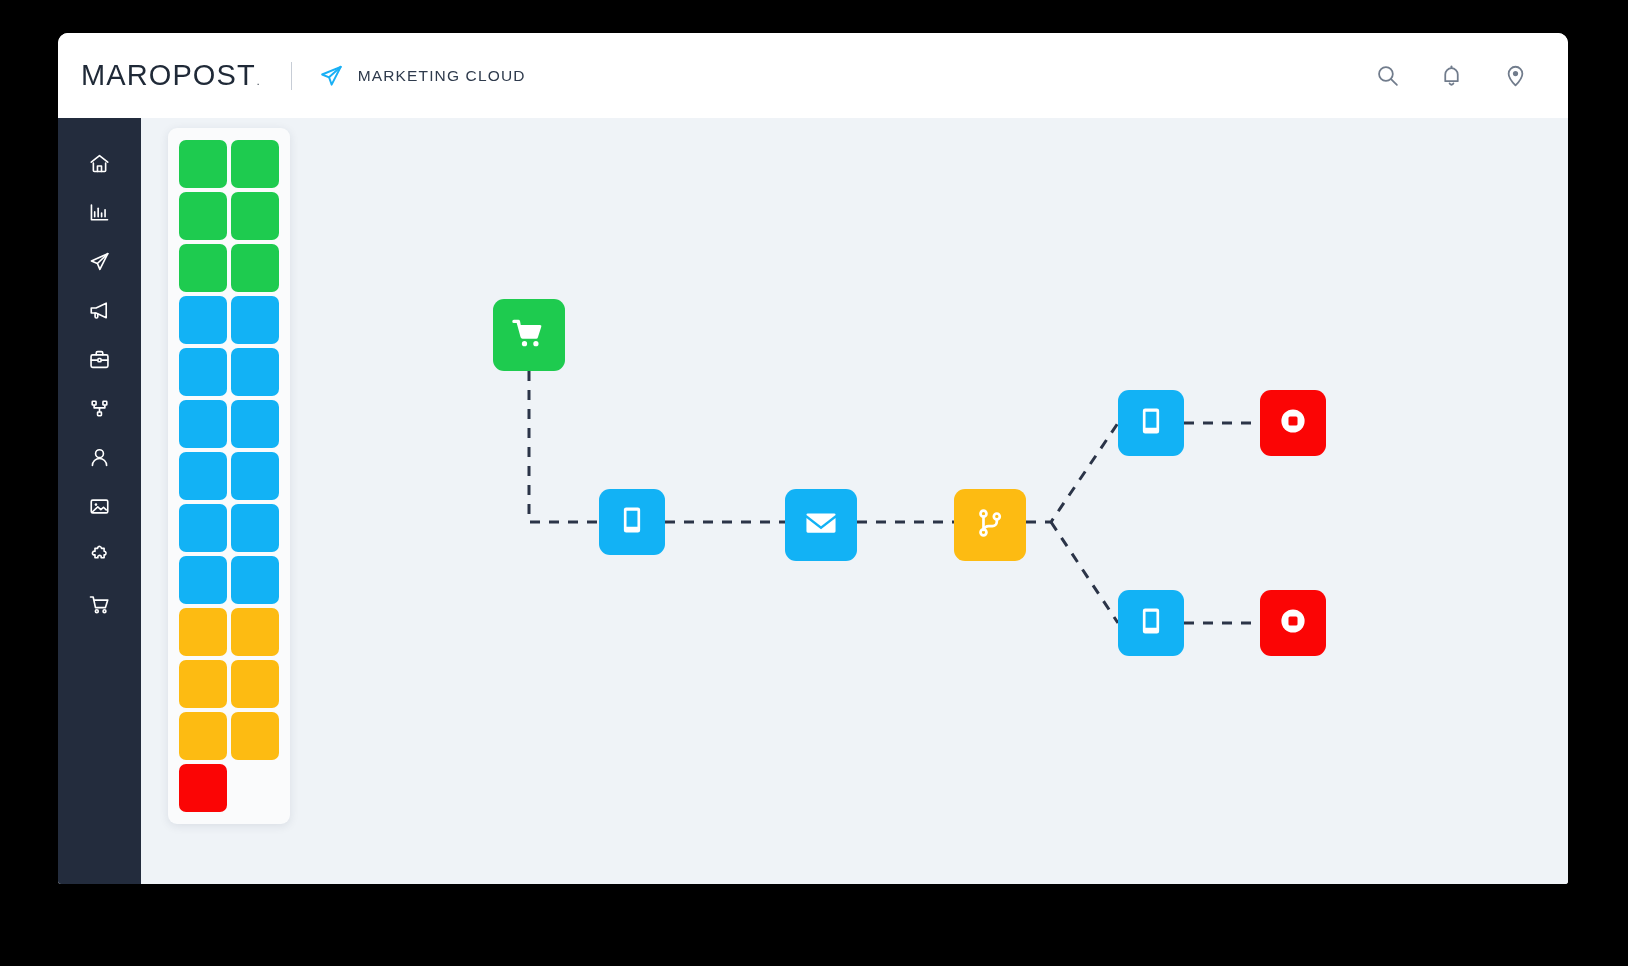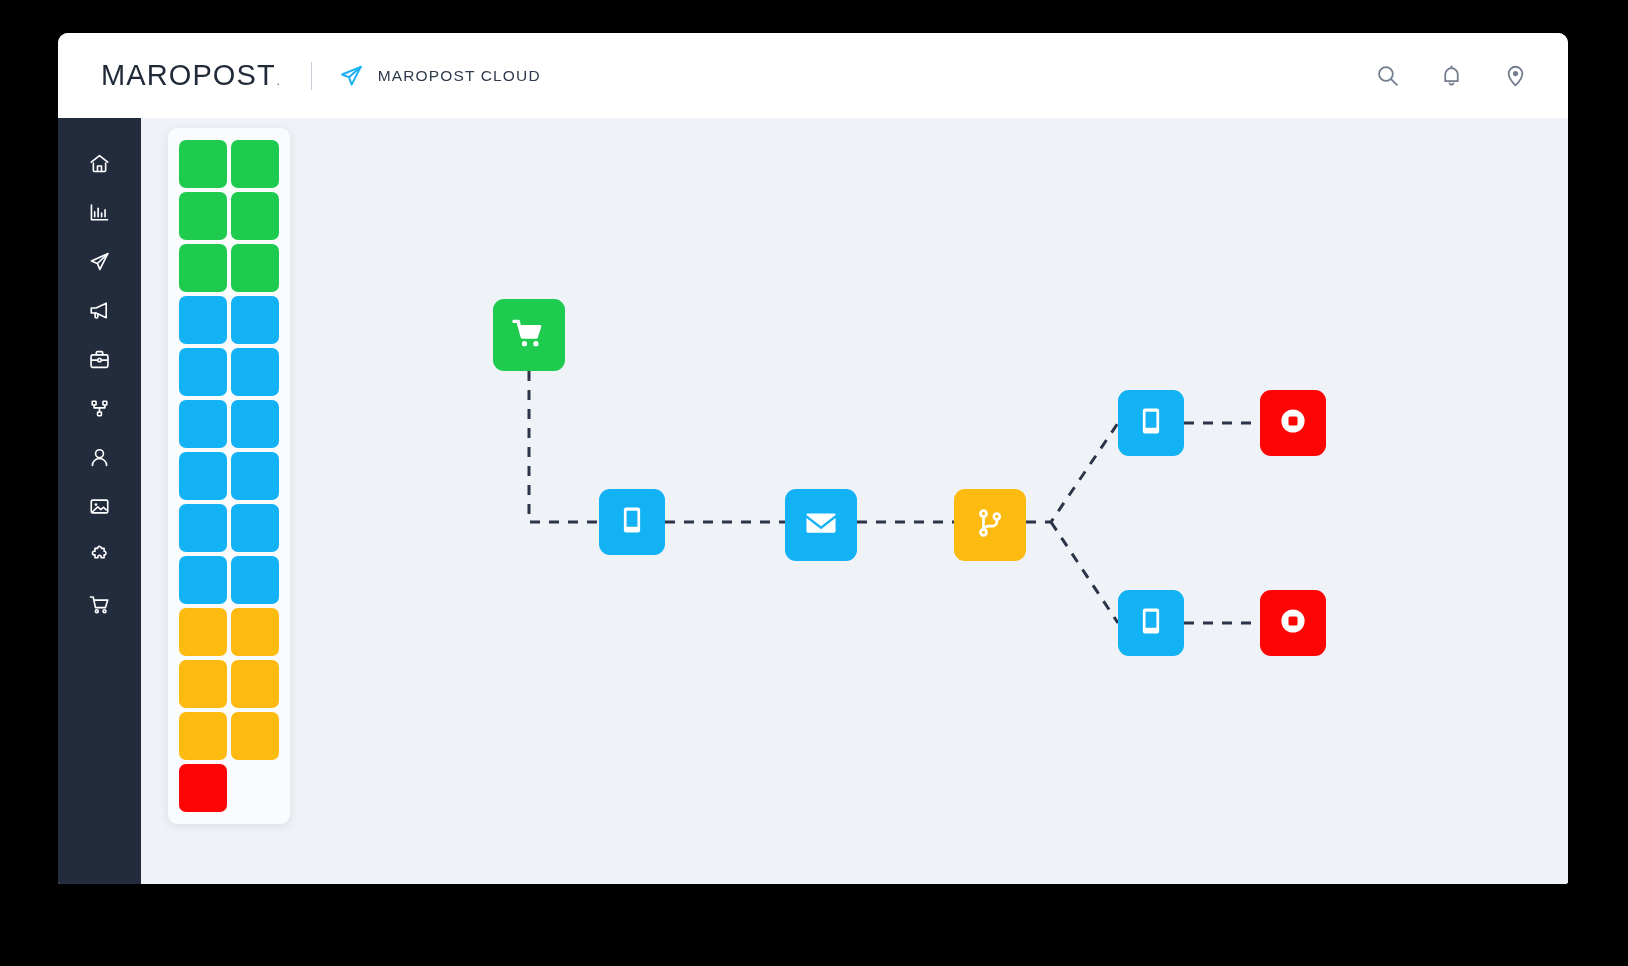--- a/index.html
+++ b/index.html
@@ -31,21 +31,21 @@
     left: 0; top: 0;
     width: 100%;
     height: 85px;
     background: #ffffff;
     display: flex;
     align-items: center;
   }
   #brand-area {
     display: flex;
     align-items: center;
-    padding-left: 43px;
+    padding-left: 23px;
   }
   #logo-wordmark {
     font-family: "Liberation Sans", sans-serif;
     font-size: 29px;
     letter-spacing: 1.1px;
     font-weight: 400;
     color: #1f2937;
     position: relative;
     white-space: nowrap;
   }
@@ -161,21 +161,21 @@
       <div id="logo-wordmark">
         <span>MAROPOST</span><span id="logo-tm">.</span>
       </div>
       <div id="brand-divider"></div>
       <div id="plane-icon">
         <svg width="26" height="26" viewBox="0 0 24 24" fill="none" stroke="#19b0f5" stroke-width="1.8" stroke-linejoin="round" stroke-linecap="round">
           <path d="M21 3.5 L3.8 10.6 L10.2 13.2 L12.6 20 Z"></path>
           <path d="M10.2 13.2 L21 3.5"></path>
         </svg>
       </div>
-      <div id="product-name">MAROPOST CLOUD</div>
+      <div id="product-name">MARKETING CLOUD</div>
     </div>
 
     <div id="header-actions">
       <div class="header-icon-btn">
         <svg width="25" height="25" viewBox="0 0 24 24" fill="none" stroke="#717c8c" stroke-width="1.7" stroke-linecap="round">
           <circle cx="10.5" cy="10.5" r="6.6"></circle>
           <path d="M15.4 15.4 L21 21"></path>
         </svg>
       </div>
       <div class="header-icon-btn">

